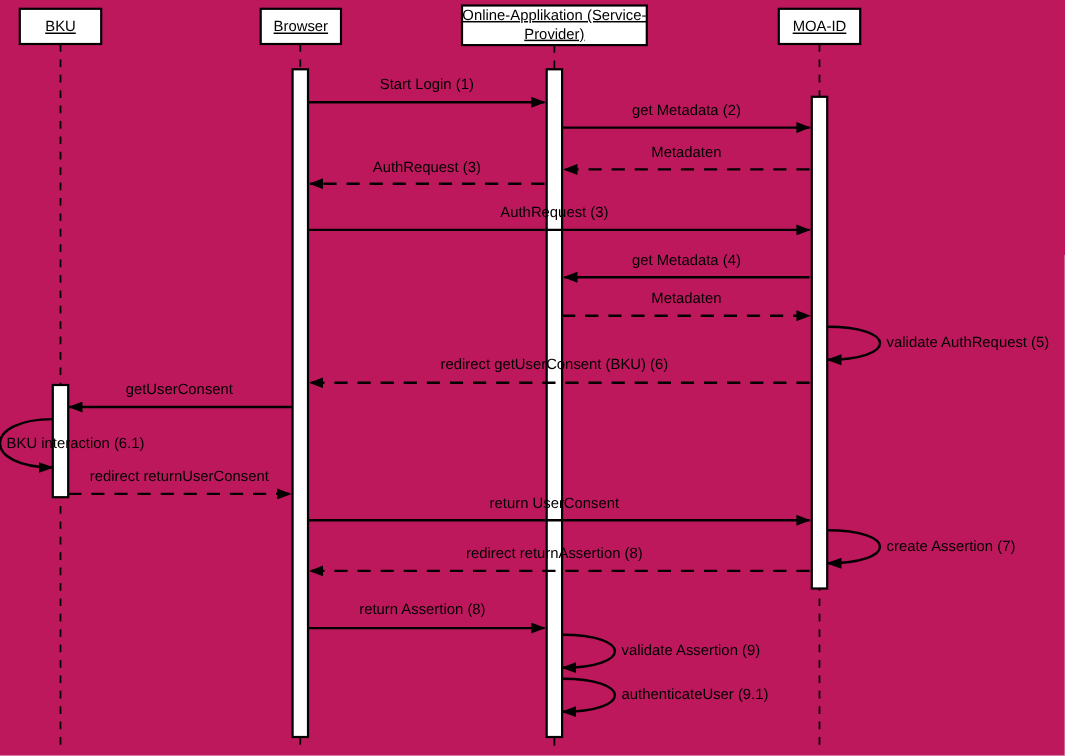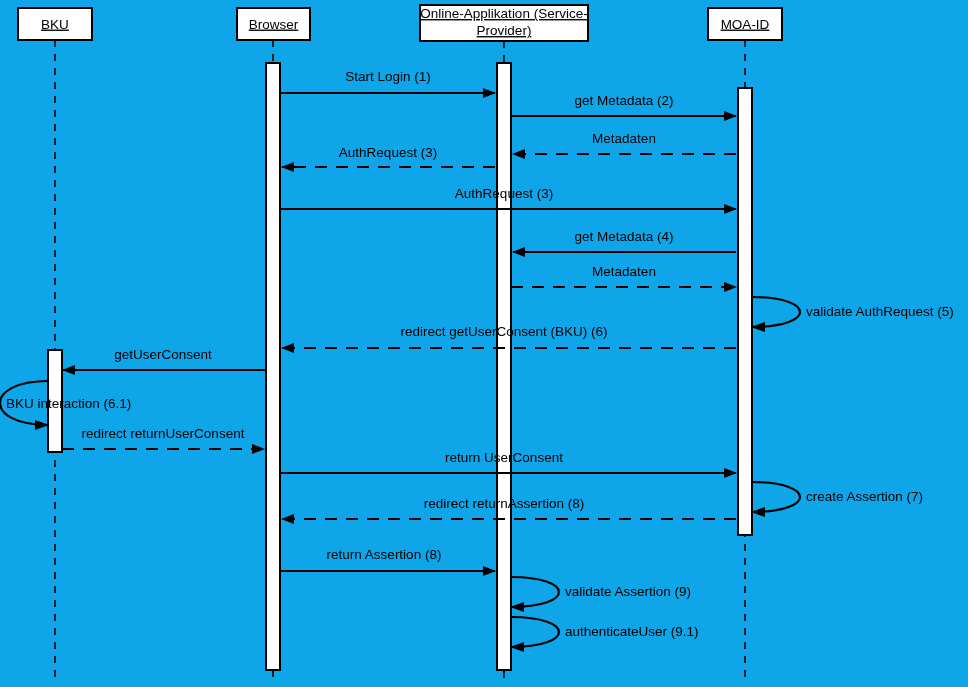--- a/index.html
+++ b/index.html
@@ -8,21 +8,21 @@
     padding: 0;
     background: #ffffff;
   }
   body {
     font-family: "Liberation Sans", sans-serif;
   }
   #diagram-root {
     position: relative;
     width: 968px;
     height: 687px;
-    background: #0ea5e9;
+    background: #be185d;
     overflow: hidden;
   }
   #seq-svg {
     position: absolute;
     top: 0;
     left: 0;
     width: 968px;
     height: 687px;
     display: block;
   }

